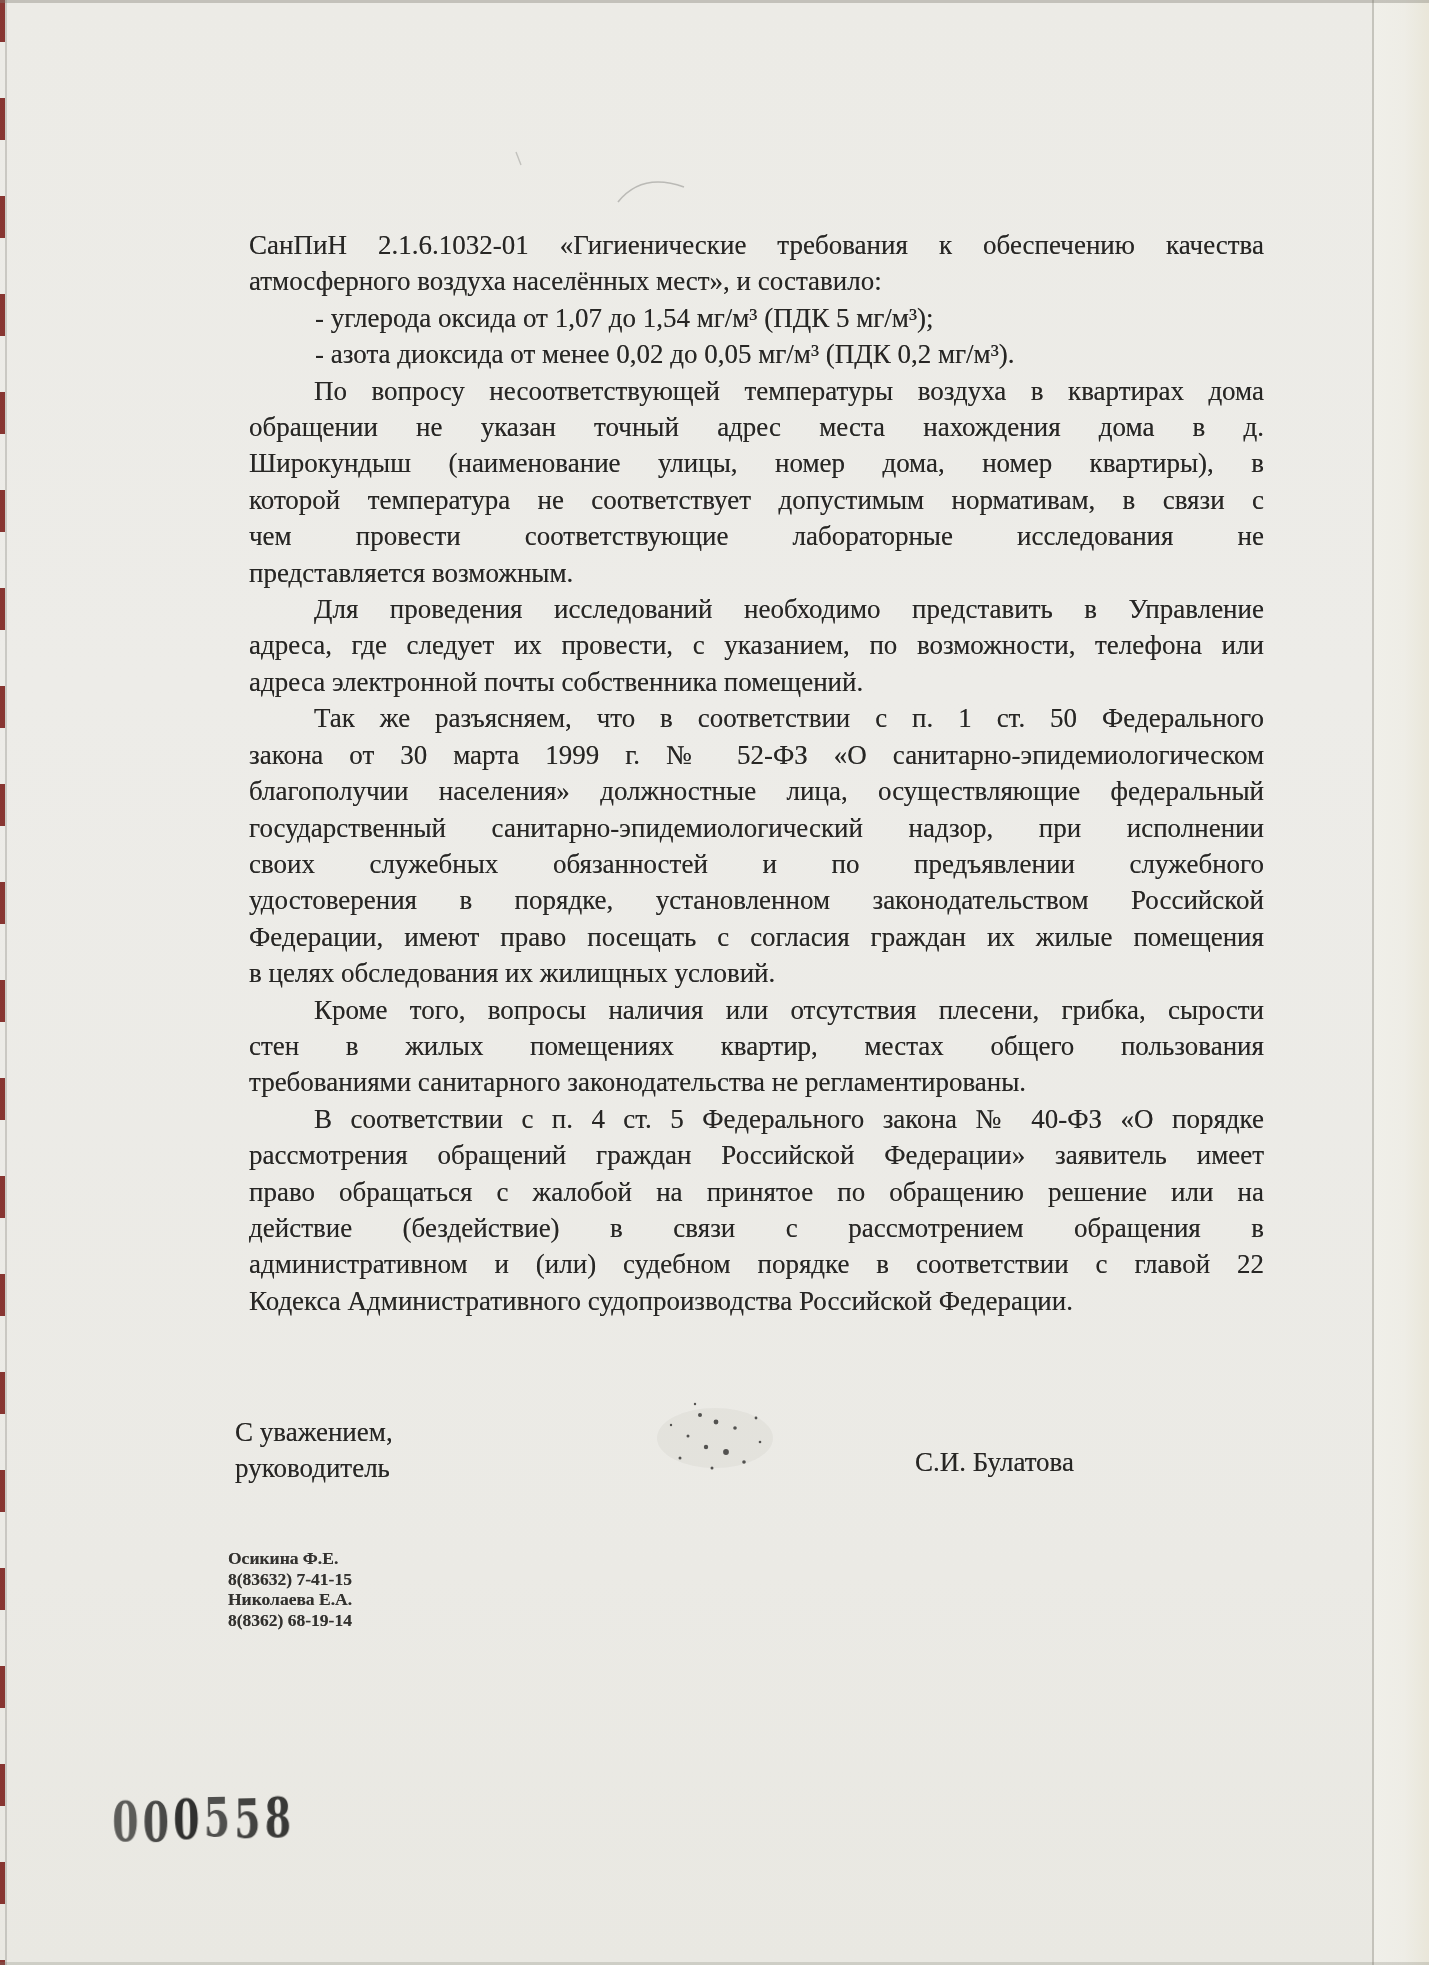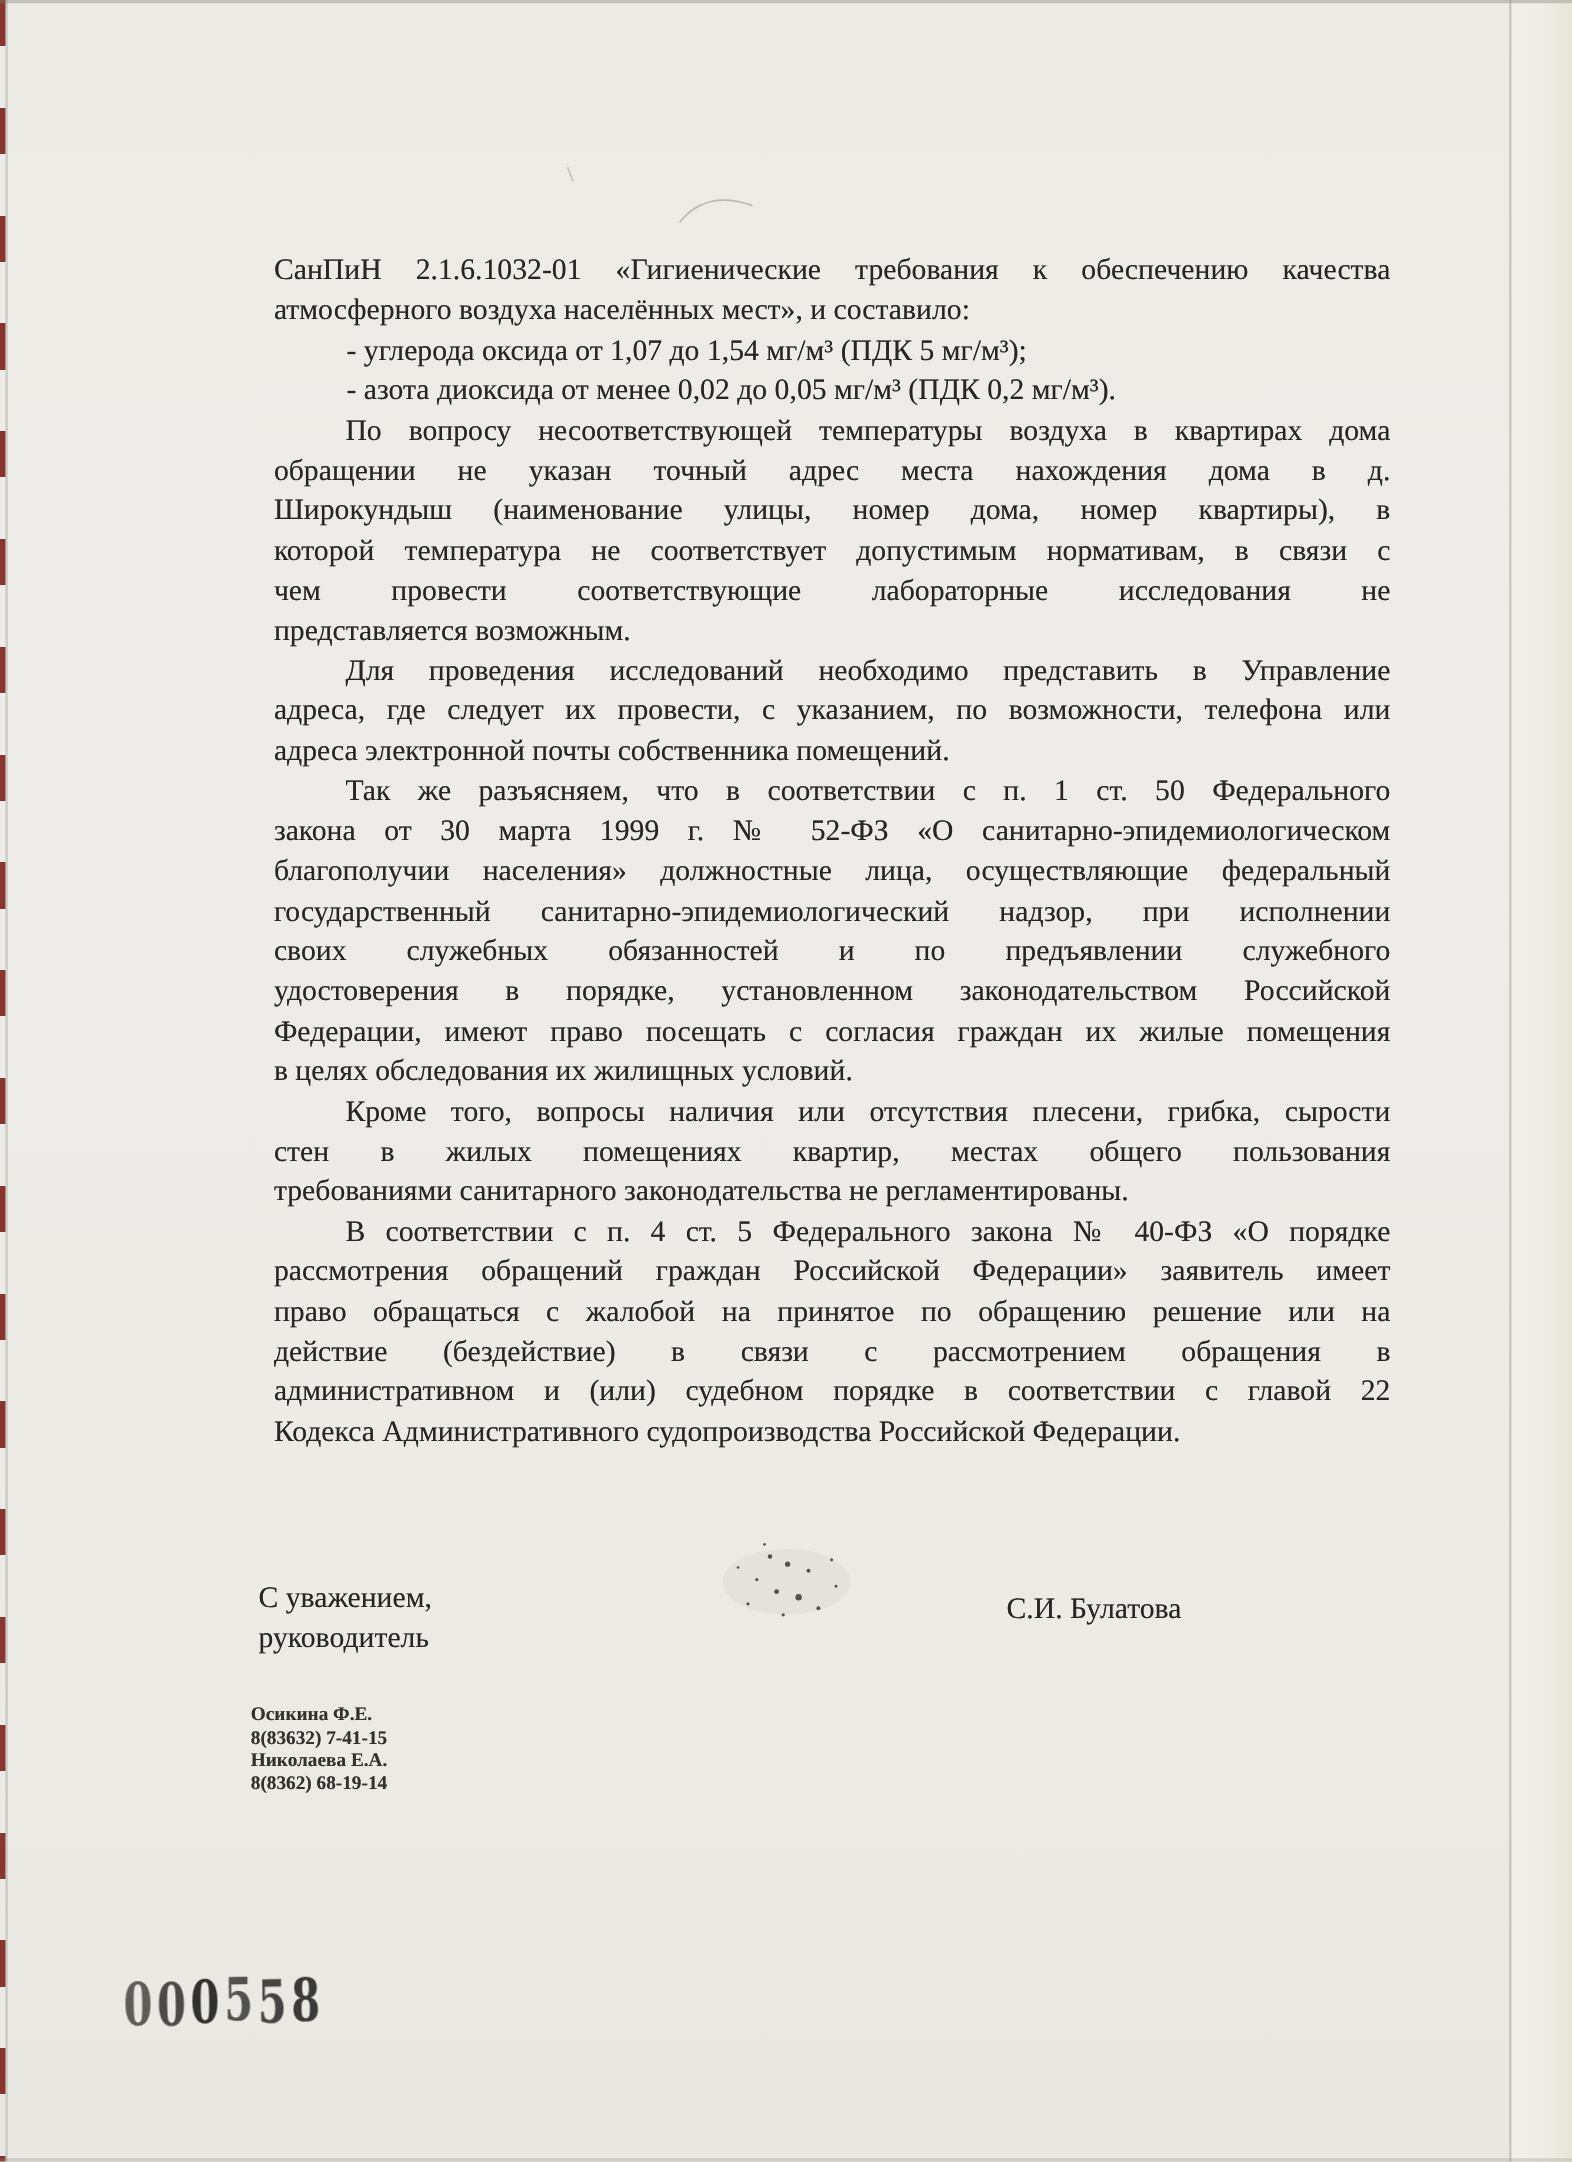--- a/index.html
+++ b/index.html
@@ -15,21 +15,21 @@
   .fold-line{position:absolute;left:1372px;top:0;bottom:0;width:2px;background:rgba(150,148,138,.45);}
   .right-strip{position:absolute;left:1374px;right:0;top:0;bottom:0;
     background:linear-gradient(90deg,#f0efe9 0%,#eeede6 55%,#e9e6d9 100%);}
   
   .letter-body{position:absolute;left:235px;top:227px;width:1015px;margin-left:14px;}
   .line{font-size:27px;line-height:36.4px;color:#272624;
     text-shadow:0 0 .6px rgba(40,40,40,.55);}
   .line.just{text-align:justify;text-align-last:justify;}
   .line.indent{text-indent:65px;}
   .line.li{padding-left:66px;}
-  .closing{position:absolute;left:235px;top:1414px;width:1015px;margin-top:20px;}
+  .closing{position:absolute;left:235px;top:1414px;width:1015px;}
   .closing .line{line-height:36.4px;}
   .signer{position:absolute;left:915px;top:1444px;font-size:27px;line-height:36.4px;
     color:#272624;text-shadow:0 0 .6px rgba(40,40,40,.55);}
   .contacts{position:absolute;left:228px;top:1548px;font-weight:bold;}
   .contact-line{font-size:17.5px;line-height:20.6px;color:#32312e;
     text-shadow:0 0 .4px rgba(40,40,40,.5);}
   
   .stamp{position:absolute;left:112px;top:1794px;font-family:"DejaVu Serif","Liberation Serif",serif;
     font-weight:700;font-size:54px;line-height:1;letter-spacing:6px;color:#262625;
     transform:scaleX(.70) rotate(-.8deg);transform-origin:left top;filter:blur(.35px);}

